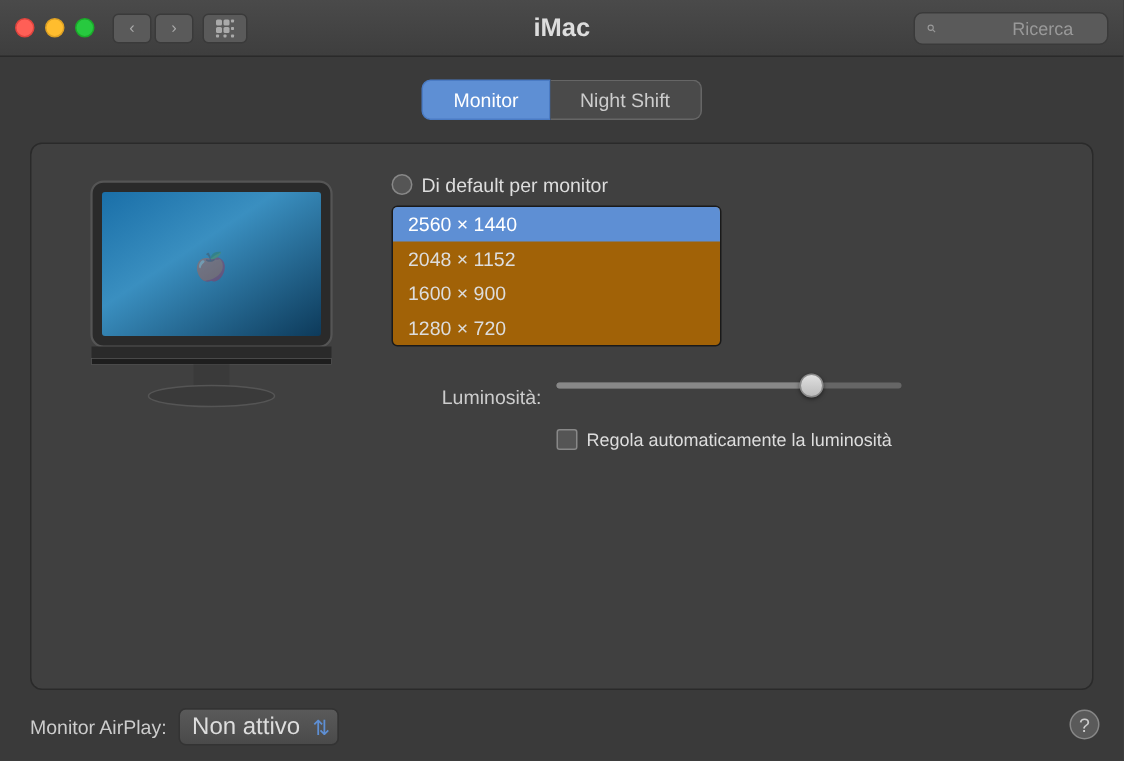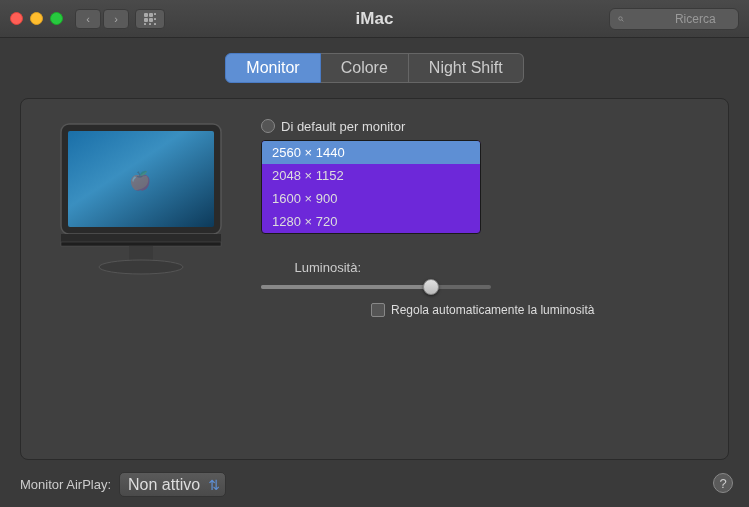--- a/index.html
+++ b/index.html
@@ -116,21 +116,21 @@
     .tabs {
       display: flex;
       justify-content: center;
       gap: 0;
       margin-bottom: 15px;
     }
     .tab {
       padding: 5px 20px;
       border: 1px solid #666;
       cursor: pointer;
-      font-size: 16px;
+      font-size: 13px;
       color: #ccc;
       background: #4a4a4a;
     }
     .tab:first-child { border-radius: 6px 0 0 6px; }
     .tab:last-child { border-radius: 0 6px 6px 0; }
     .tab + .tab { border-left: none; }
     .tab.active {
       background: #5e8fd4;
       color: #fff;
       border-color: #4a7bc4;
@@ -224,21 +224,21 @@
       background: white;
     }
 
     .radio-label {
       font-size: 13px;
       color: #ddd;
     }
 
     
     .resolution-list {
-      background: #6d28d9;
+      background: #a16207;
       border: 1px solid #1a1a1a;
       border-radius: 4px;
       width: 220px;
       overflow: hidden;
     }
 
     .resolution-item {
       padding: 4px 10px;
       font-size: 13px;
       color: #ddd;
@@ -399,21 +399,20 @@
       <line x1="8" y1="8" x2="11" y2="11" stroke="#999" stroke-width="1.5"></line>
     </svg>
     <input type="text" placeholder="Ricerca" style="">
   </div>
 </div>
 
 <div class="main-content">
 
   <div class="tabs">
     <div class="tab active">Monitor</div>
-    <div class="tab">Colore</div>
     <div class="tab">Night Shift</div>
   </div>
 
   <div class="panel">
     <div class="panel-inner">
 
       <div class="imac-container">
         <svg class="imac-svg" viewBox="0 0 180 160" xmlns="http://www.w3.org/2000/svg">
 
           <rect x="10" y="5" width="160" height="110" rx="8" fill="#2a2a2a" stroke="#555" stroke-width="1.5"></rect>
@@ -452,21 +451,21 @@
             </div>
             <div class="resolution-list">
               <div class="resolution-item selected">2560 × 1440</div>
               <div class="resolution-item">2048 × 1152</div>
               <div class="resolution-item">1600 × 900</div>
               <div class="resolution-item">1280 × 720</div>
             </div>
           </div>
         </div>
 
-        <div class="setting-row" style="margin-top:10px;flex-direction:column;">
+        <div class="setting-row" style="margin-top:10px;">
           <span class="setting-label">Luminosità:</span>
           <div class="slider-container">
             <div class="slider-track">
               <div class="slider-fill"></div>
               <div class="slider-thumb"></div>
             </div>
           </div>
         </div>
 
         <div class="auto-brightness-row">

